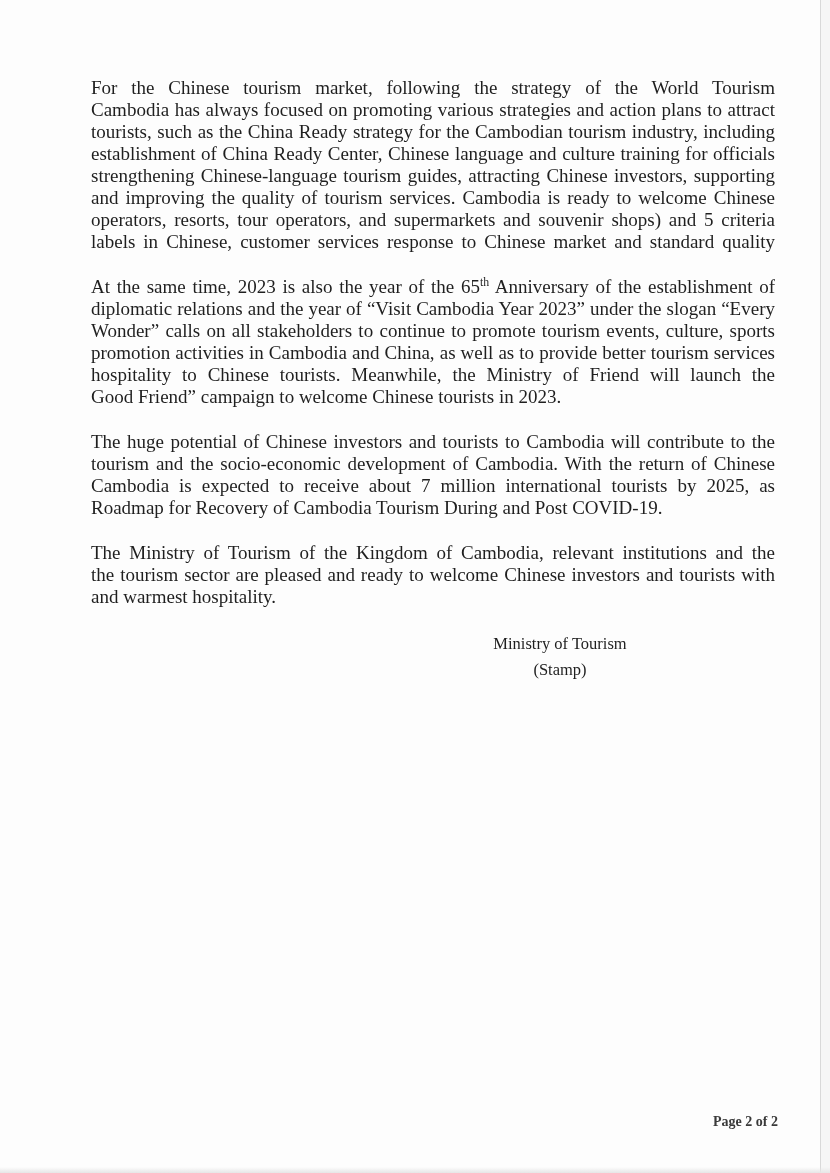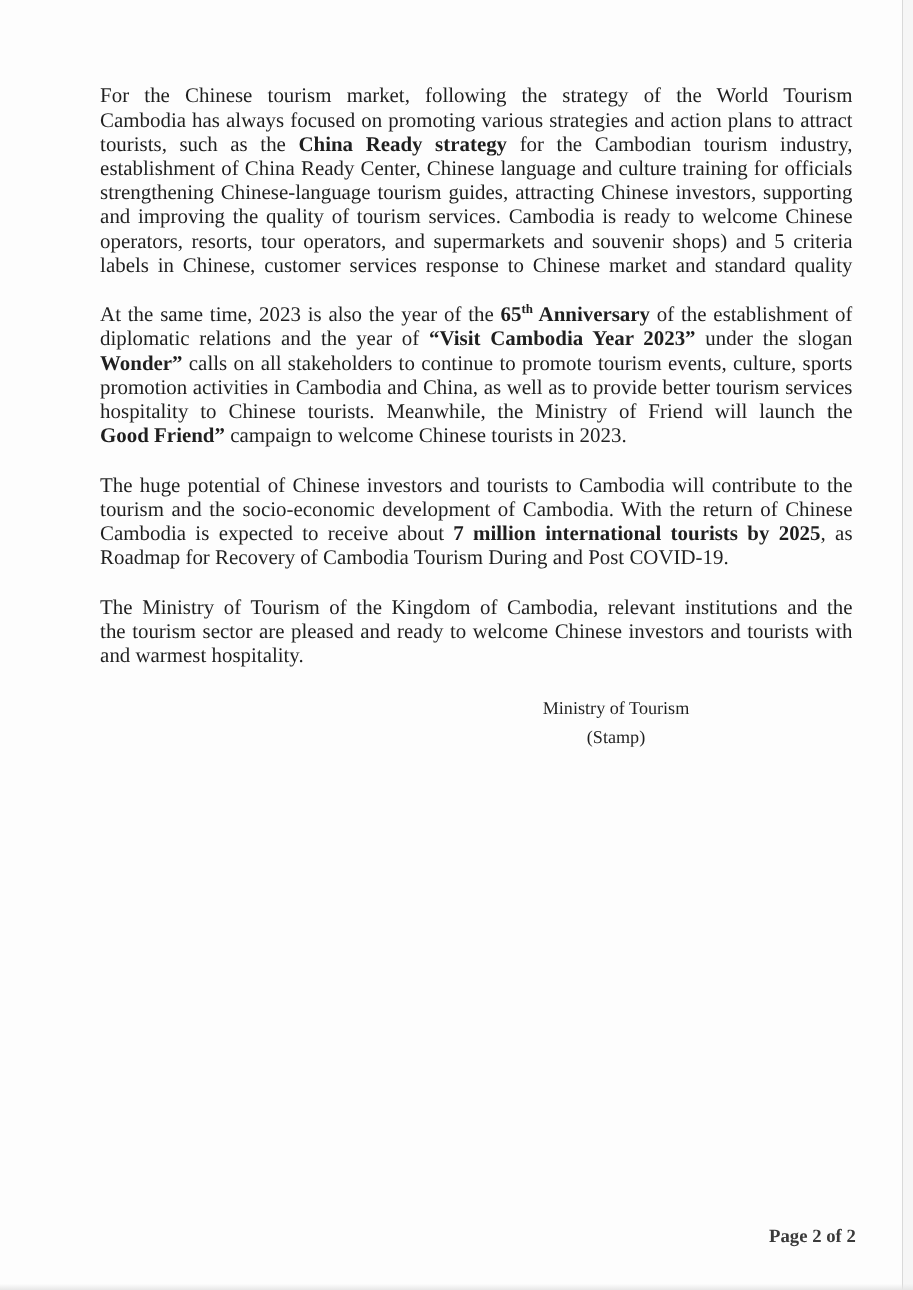--- a/index.html
+++ b/index.html
@@ -23,39 +23,39 @@
     height: 22px;
     overflow: hidden;
     text-align: justify;
     text-align-last: justify;
     -moz-text-align-last: justify;
   }
   .line.last {
     text-align-last: left;
     -moz-text-align-last: left;
   }
-  .b { font-weight: bold; }
+  .b { font-weight: normal; }
   sup.b {
     font-size: 62%;
     line-height: 0;
   }
   .signature {
     width: 300px;
     margin-left: 319px;
     margin-top: 0;
     text-align: center;
     font-weight: normal;
     font-size: 16.5px;
     line-height: 26px;
   }
   .footer {
     position: absolute;
     top: 1114px;
     right: 52px;
-    font-size: 17px;
+    font-size: 14px;
     font-weight: bold;
     color: #3a3a3a;
   }
   
   .scan-edge-right {
     position: absolute;
     left: 820px; top: 0;
     width: 1px; height: 100%;
     background: #d9d9d9;
   }

